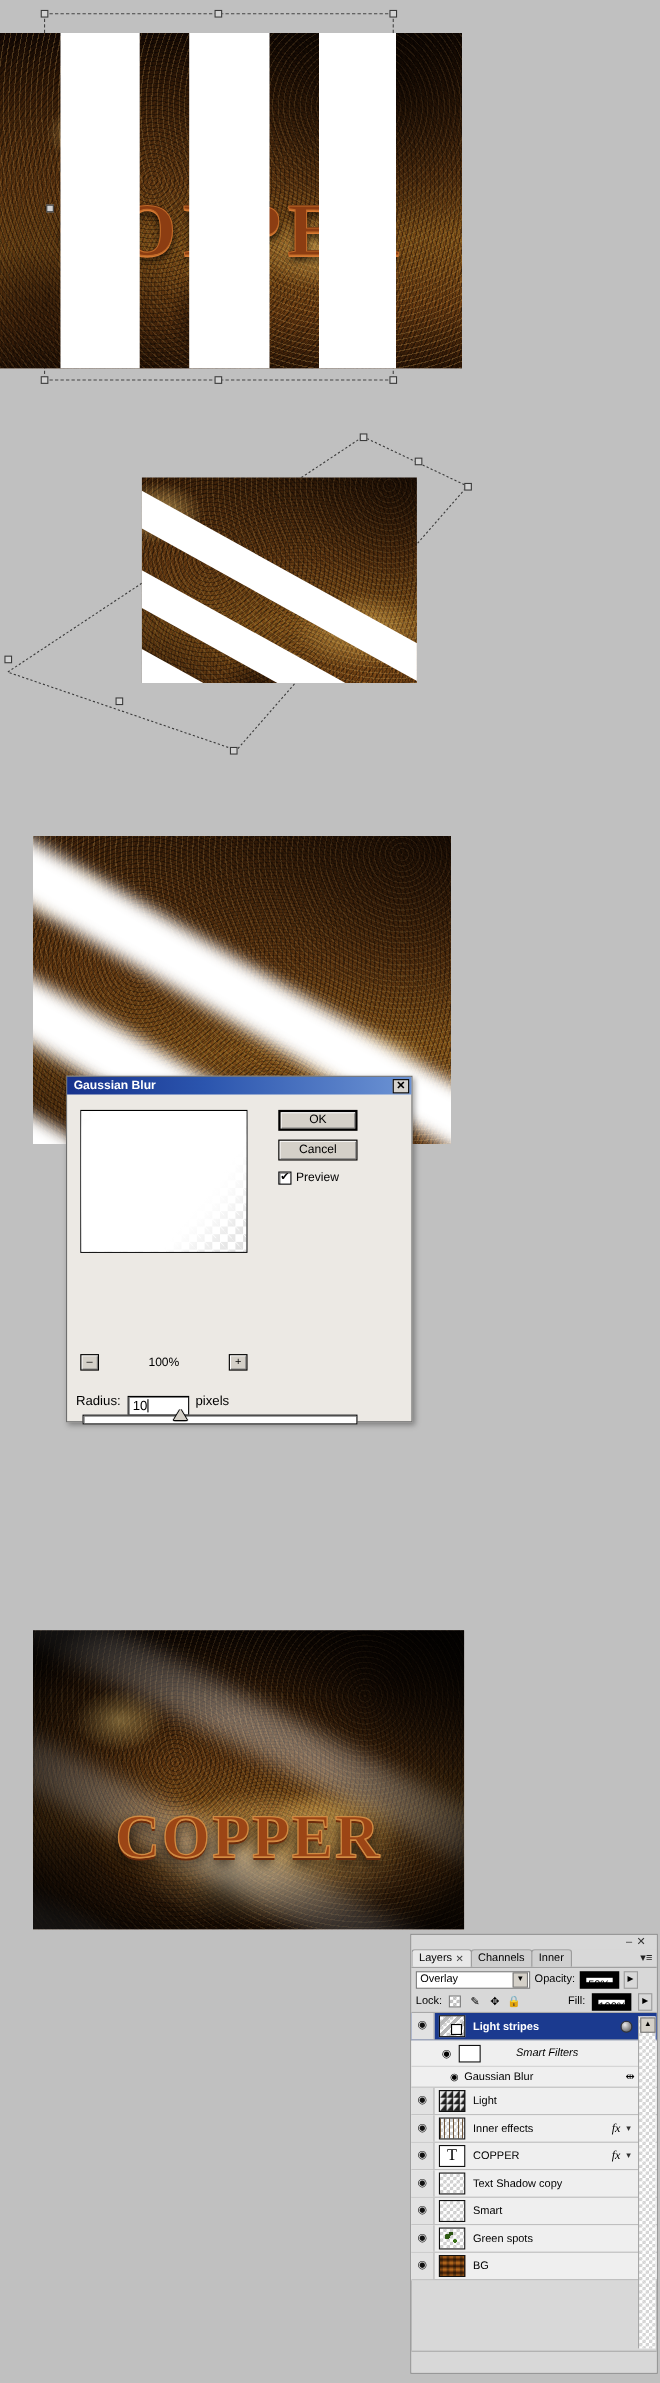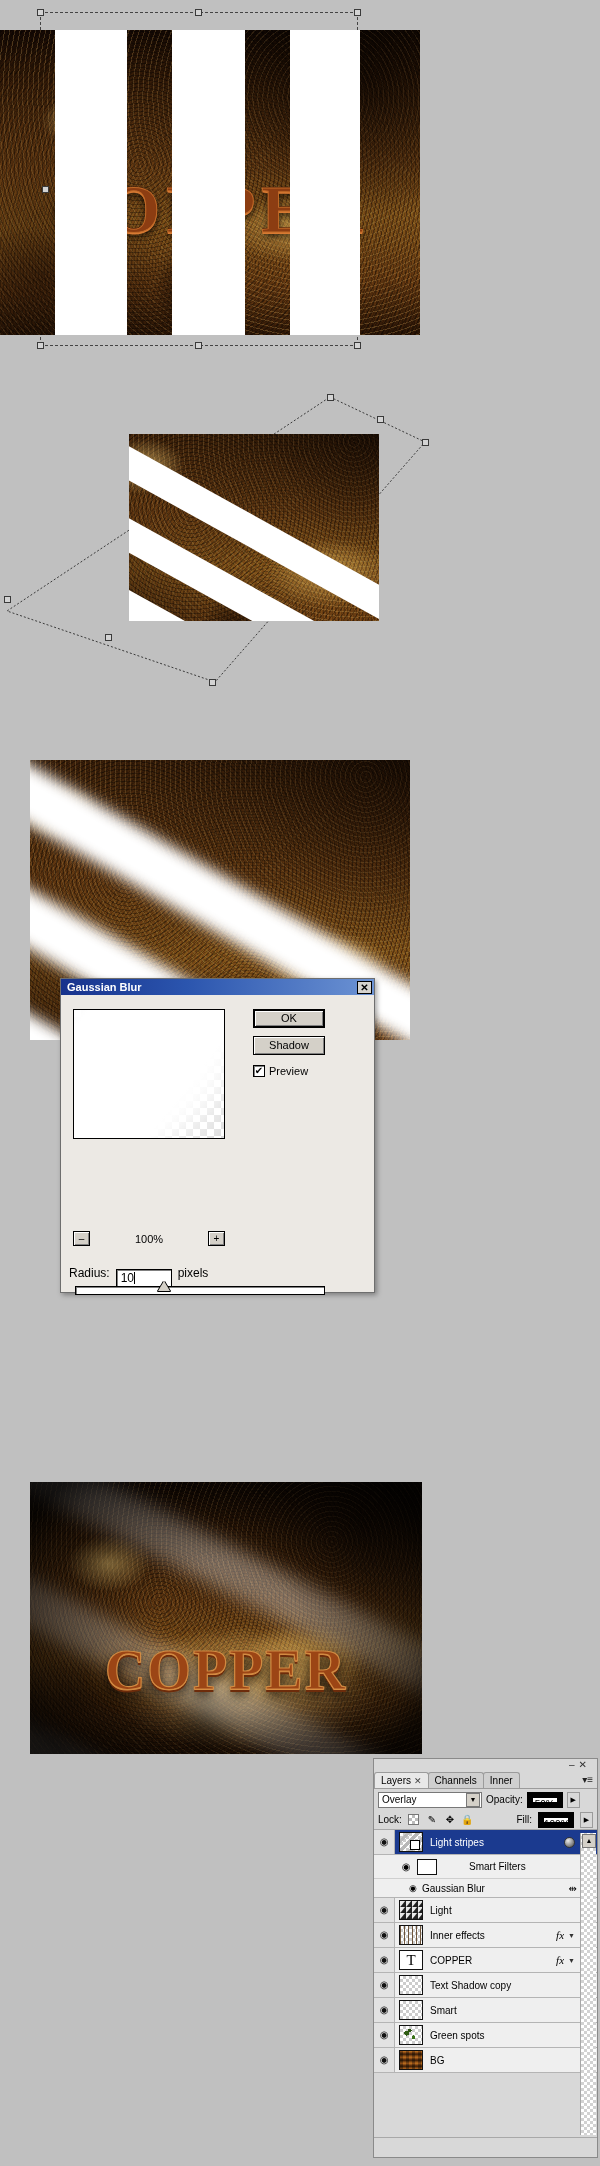--- a/index.html
+++ b/index.html
@@ -293,21 +293,21 @@
     background-position: center, 0 0, 3px 3px;
   }
   .thumb-small {
     width: 20px; height: 16px; border: 1px solid #111; margin: 0 4px 0 0; background: #fff;
   }
   .mask-badge {
     position: absolute; right: 2px; bottom: 1px; width: 10px; height: 10px;
     background: #fff; border: 1px solid #000;
   }
   .layer-name { flex: 1; font-size: 10px; padding-left: 2px; white-space: nowrap; }
-  .layer-row.selected .layer-name { font-weight: normal; }
+  .layer-row.selected .layer-name { font-weight: bold; }
   .fx-cell { font-family: "Liberation Serif", serif; font-style: italic; font-size: 11px; padding-right: 4px; }
   .fx-tri { font-size: 7px; padding-right: 4px; color: #333; }
   .smart-ico {
     width: 11px; height: 11px; border-radius: 50%;
     background: radial-gradient(circle at 35% 30%, #eaeaea, #777 70%, #444);
     border: 1px solid #333; margin-right: 4px;
   }
   .sub-row {
     display: flex; align-items: center; height: 24px; background: #efefef;
     border-bottom: 1px solid #cfcfcf; padding-left: 21px;
@@ -398,21 +398,21 @@
       <span class="dlg-close">✕</span>
     </div>
     <div class="dlg-body">
 
       <div class="preview-box">
         <div class="preview-white"></div>
         <div class="preview-white2"></div>
       </div>
 
       <div class="btn btn-ok">OK</div>
-      <div class="btn btn-cancel">Shadow</div>
+      <div class="btn btn-cancel">Cancel</div>
 
       <div class="chk-row">
         <span class="chk">✔</span>
         <span>Preview</span>
       </div>
 
       <div class="zoom-row">
         <span class="zoom-btn">–</span>
         <span>100%</span>
         <span class="zoom-btn">+</span>
@@ -497,21 +497,21 @@
           </span>
         <span class="thumb lightstripes">
             <span class="mask-badge"></span>
           </span>
         <span class="layer-name">Light stripes</span>
         <span class="smart-ico"></span>
       </div>
       <div class="sub-row">
         <span class="eyep">◉</span>
         <span class="thumb-small"></span>
-        <span class="filter-label" style="padding-left:28px;">Smart Filters</span>
+        <span class="filter-label" style="padding-left:28px;font-style:italic;">Smart Filters</span>
       </div>
       <div class="sub-row2">
         <span class="eyep">◉</span>
         <span class="filter-label">Gaussian Blur</span>
         <span class="filter-ico">⇹</span>
       </div>
 
       <div class="layer-row">
         <span class="eye-cell">
             <span class="eye">◉</span>

